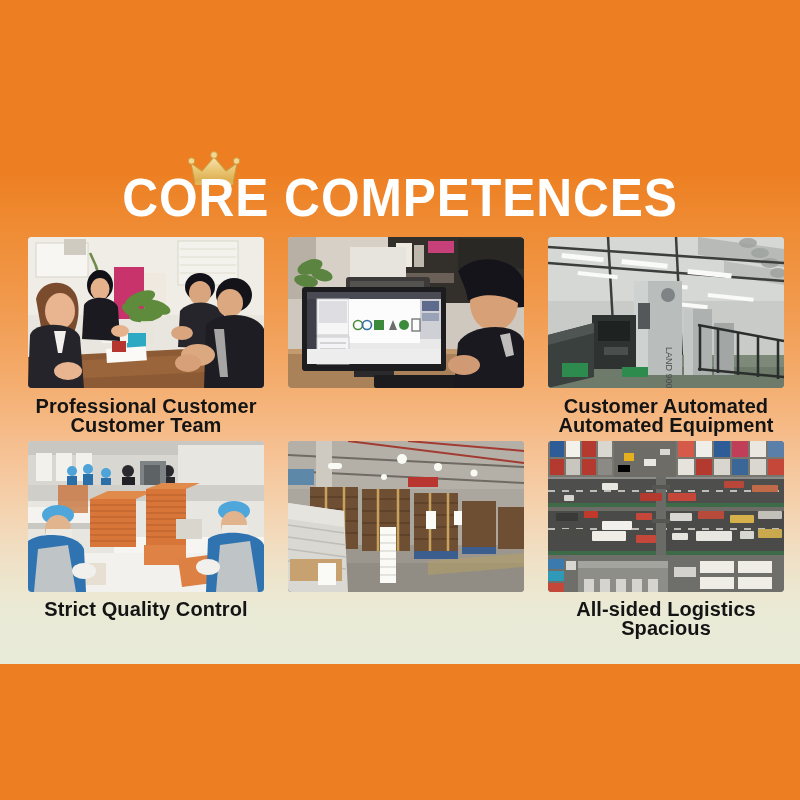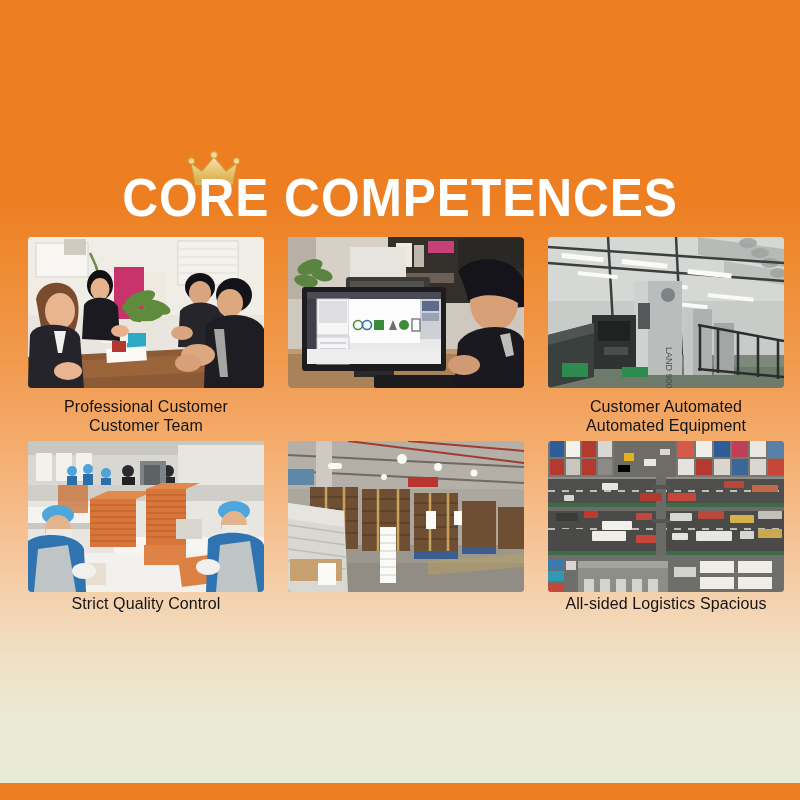--- a/index.html
+++ b/index.html
@@ -2,21 +2,21 @@
 <html><head>
 <meta charset="utf-8">
 <style>
   html,body{margin:0;padding:0;}
   body{
     width:800px;height:800px;overflow:hidden;
     font-family:"Liberation Sans", sans-serif;
     background:#ED7F22;
   }
   .banner{
-    position:relative;width:800px;height:783px;
+    position:relative;width:800px;height:664px;
     background:linear-gradient(180deg,
       #ED7F22 0%, #ED7F22 26%, #EF8B33 34%,
       #F19A4E 46%, #F4AE70 58%, #F6C193 68%,
       #F4D3B0 77%, #EFE2C8 85%, #EAEAD6 92%, #E7EBD8 100%);
     overflow:hidden;
   }
 
   
   .title-wrap{position:absolute;left:0;top:150px;width:800px;text-align:center;}
   .crown{
@@ -52,27 +52,27 @@
     width:236px;height:151px;
     border-radius:4px;
     overflow:hidden;
     position:relative;
     background:#b9b9b9;
   }
   .photo svg{display:block;width:236px;height:151px;}
   .caption{
     margin-top:9px;
     text-align:center;
-    font-size:16px;
+    font-size:20px;
     line-height:19px;
-    font-weight:400;
+    font-weight:700;
     color:#141414;
     letter-spacing:.1px;
   }
-  .cell.r2 .caption{margin-top:2px;}
+  .cell.r2 .caption{margin-top:8px;}
 </style>
 </head>
 <body>
 
 <div class="banner">
 
   <div class="title-wrap">
     <svg class="crown" viewBox="0 0 52 40">
       <defs>
         <linearGradient id="crownGrad" x1="0" y1="0" x2="0" y2="1">

